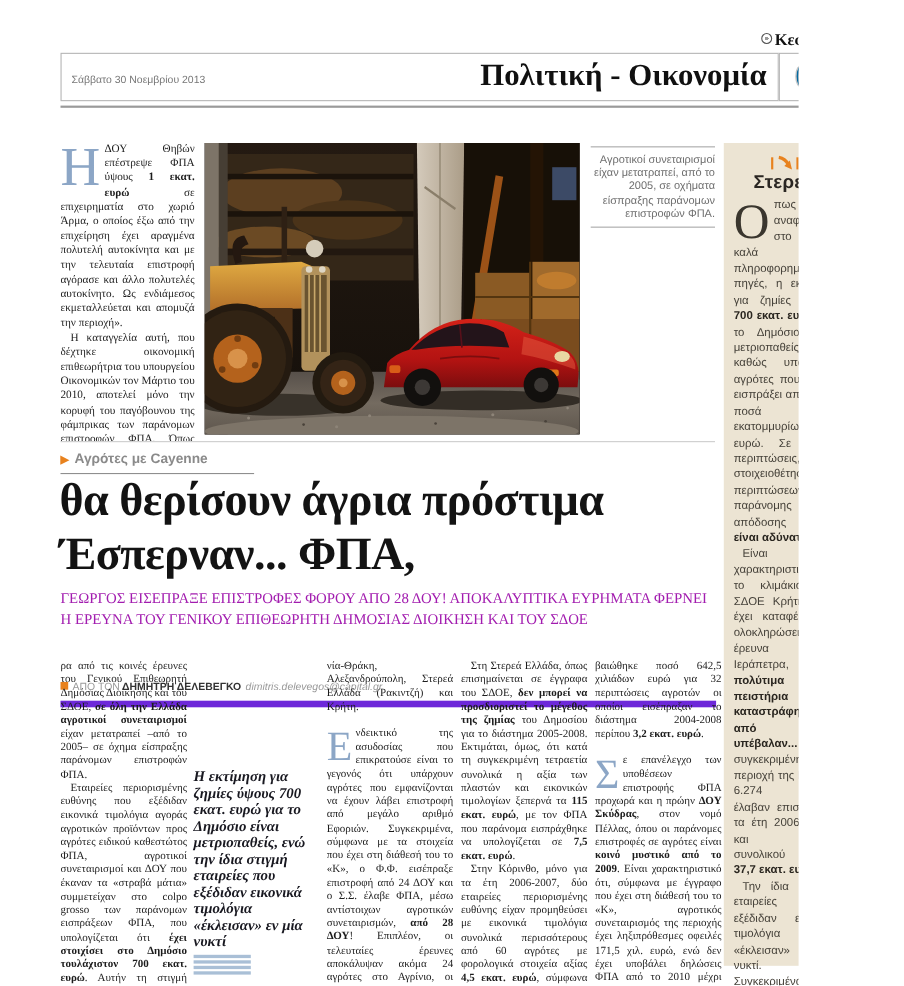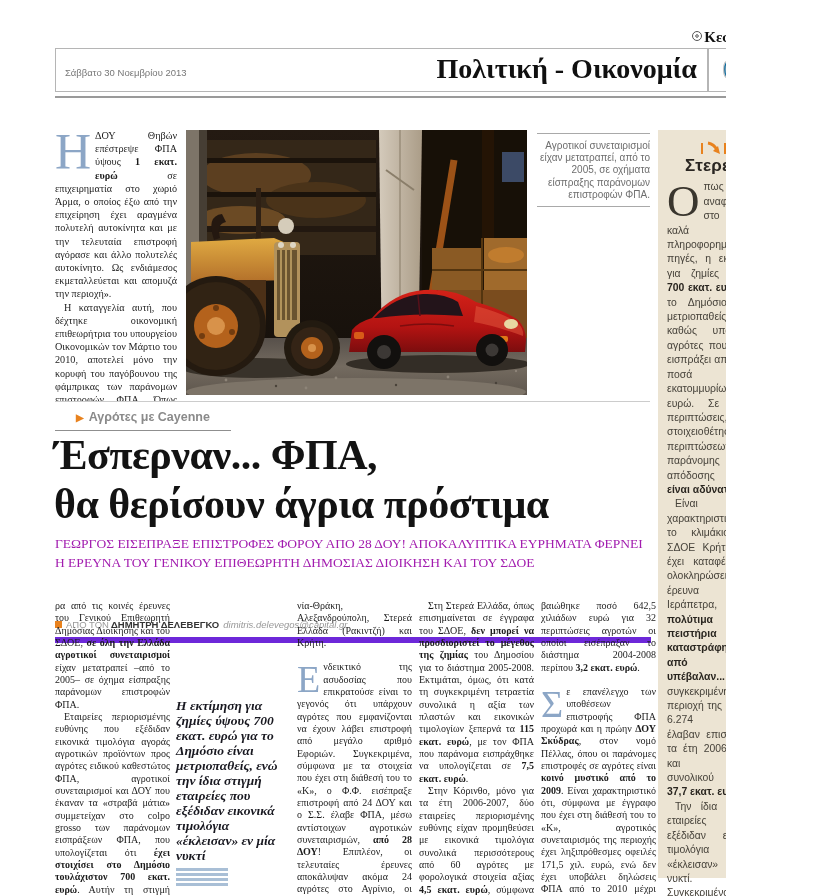--- a/index.html
+++ b/index.html
@@ -33,21 +33,21 @@
   .photo{position:absolute;left:186px;top:130px;width:341px;height:265px;overflow:hidden;background:#1c140d;}
   .photo-rule{position:absolute;left:55px;top:401px;width:595px;height:1px;background:#cccccc;}
 
   
   .caption{position:absolute;left:537px;top:133px;width:113px;padding-top:6px;border-top:1px solid #a9a9a9;
            font-family:"Liberation Sans",sans-serif;font-size:10px;line-height:12.2px;color:#6e6e6e;text-align:right;}
   .caption-rule{position:absolute;left:537px;top:206px;width:113px;height:1px;background:#a9a9a9;}
 
   
   .kicker{position:absolute;left:55px;top:410px;width:176px;padding-bottom:6px;border-bottom:1px solid #8f8f8f;
-          font-family:"Liberation Sans",sans-serif;font-weight:bold;font-size:12.5px;color:#8a8a8a;text-align:center;}
+          font-family:"Liberation Sans",sans-serif;font-weight:bold;font-size:12.5px;color:#8a8a8a;}
   .kicker-arrow{color:#e8821e;font-size:10px;margin-right:5px;}
   .headline{position:absolute;left:54px;top:431px;width:605px;font-weight:bold;font-size:42px;
             line-height:49px;color:#131313;letter-spacing:-0.5px;}
   .deck{position:absolute;left:55px;top:534px;width:596px;font-size:13.5px;line-height:19px;color:#a21caf;}
   .byline{position:absolute;left:55px;top:575px;width:596px;padding-bottom:7px;border-bottom:6px solid #6d28d9;
           font-family:"Liberation Sans",sans-serif;font-size:9.5px;color:#9a9a9a;margin-top:44px;}
   .byline-square{display:inline-block;width:7px;height:7px;background:#e8821e;margin-right:4px;}
   .byline-name{font-weight:bold;color:#333;margin-left:2px;}
   .byline-email{font-style:italic;color:#999;text-decoration:none;margin-left:4px;}
 
@@ -214,22 +214,22 @@
   <div class="photo-rule"></div>
 
   <div class="caption">Αγροτικοί συνεταιρισμοί είχαν μετατραπεί, από το 2005, σε οχήματα είσπραξης παράνομων επιστροφών ΦΠΑ.</div>
   <div class="caption-rule"></div>
 
   <div class="kicker">
     <span class="kicker-arrow">▶</span><span>Αγρότες με Cayenne</span>
   </div>
 
   <div class="headline">
+    <div>θα θερίσουν άγρια πρόστιμα</div>
     <div>Έσπερναν... ΦΠΑ,</div>
-    <div>θα θερίσουν άγρια πρόστιμα</div>
   </div>
 
   <div class="deck">ΓΕΩΡΓΟΣ ΕΙΣΕΠΡΑΞΕ ΕΠΙΣΤΡΟΦΕΣ ΦΟΡΟΥ ΑΠΟ 28 ΔΟΥ! ΑΠΟΚΑΛΥΠΤΙΚΑ ΕΥΡΗΜΑΤΑ ΦΕΡΝΕΙ Η ΕΡΕΥΝΑ ΤΟΥ ΓΕΝΙΚΟΥ ΕΠΙΘΕΩΡΗΤΗ ΔΗΜΟΣΙΑΣ ΔΙΟΙΚΗΣΗ ΚΑΙ ΤΟΥ ΣΔΟΕ</div>
 
   <div class="byline">
     <span class="byline-square"></span><span>ΑΠΟ ΤΟΝ</span><span class="byline-name">ΔΗΜΗΤΡΗ ΔΕΛΕΒΕΓΚΟ</span><a class="byline-email" href="#">dimitris.delevegos@capital.gr</a>
   </div>
 
   <div class="bodycol" id="col1">
       <p class="para"><span>ρα από τις κοινές έρευνες του Γενικού Επιθεωρητή Δημόσιας Διοίκησης και του ΣΔΟΕ, <b>σε όλη την Ελλάδα αγροτικοί συνεταιρισμοί</b> είχαν μετατραπεί –από το 2005– σε όχημα είσπραξης παράνομων επιστροφών ΦΠΑ.</span></p>

